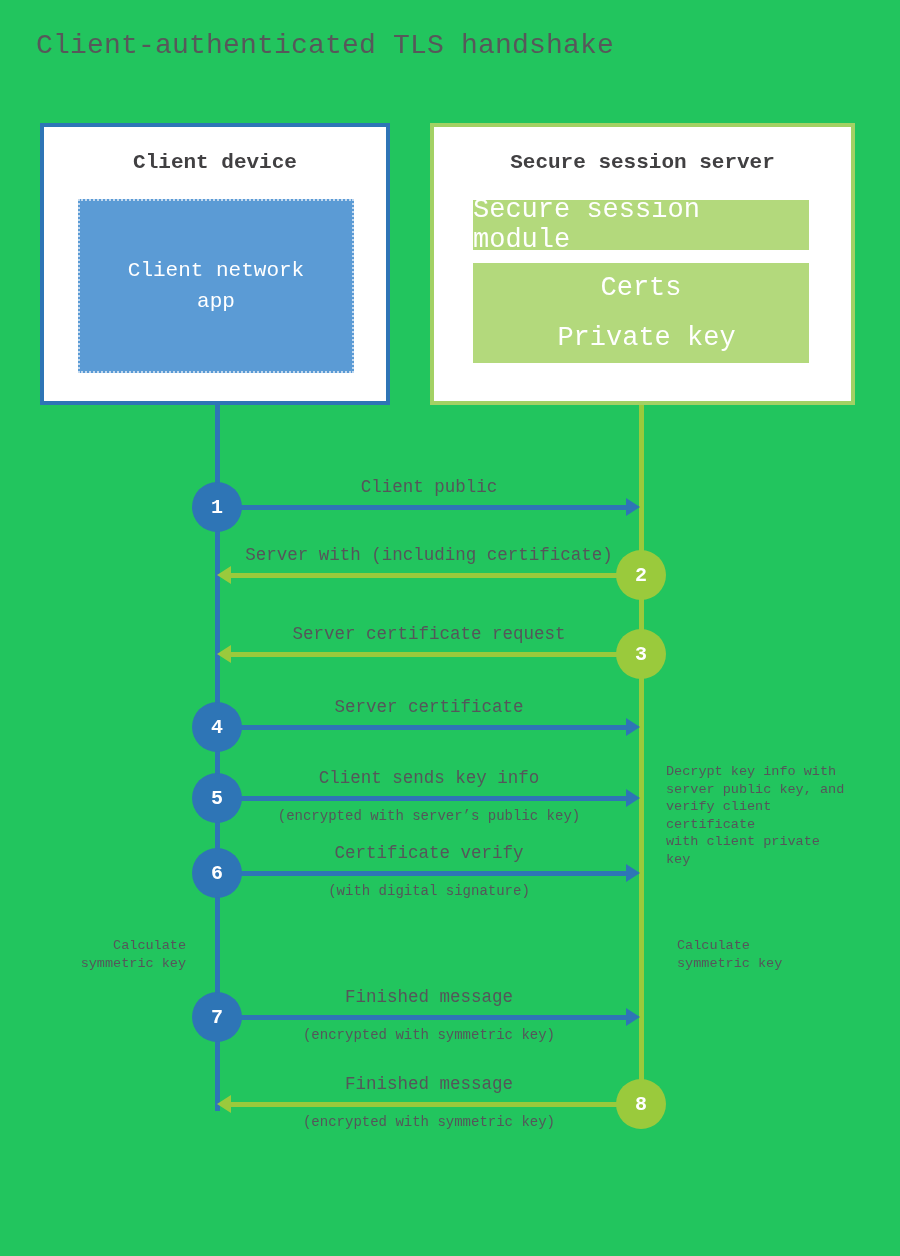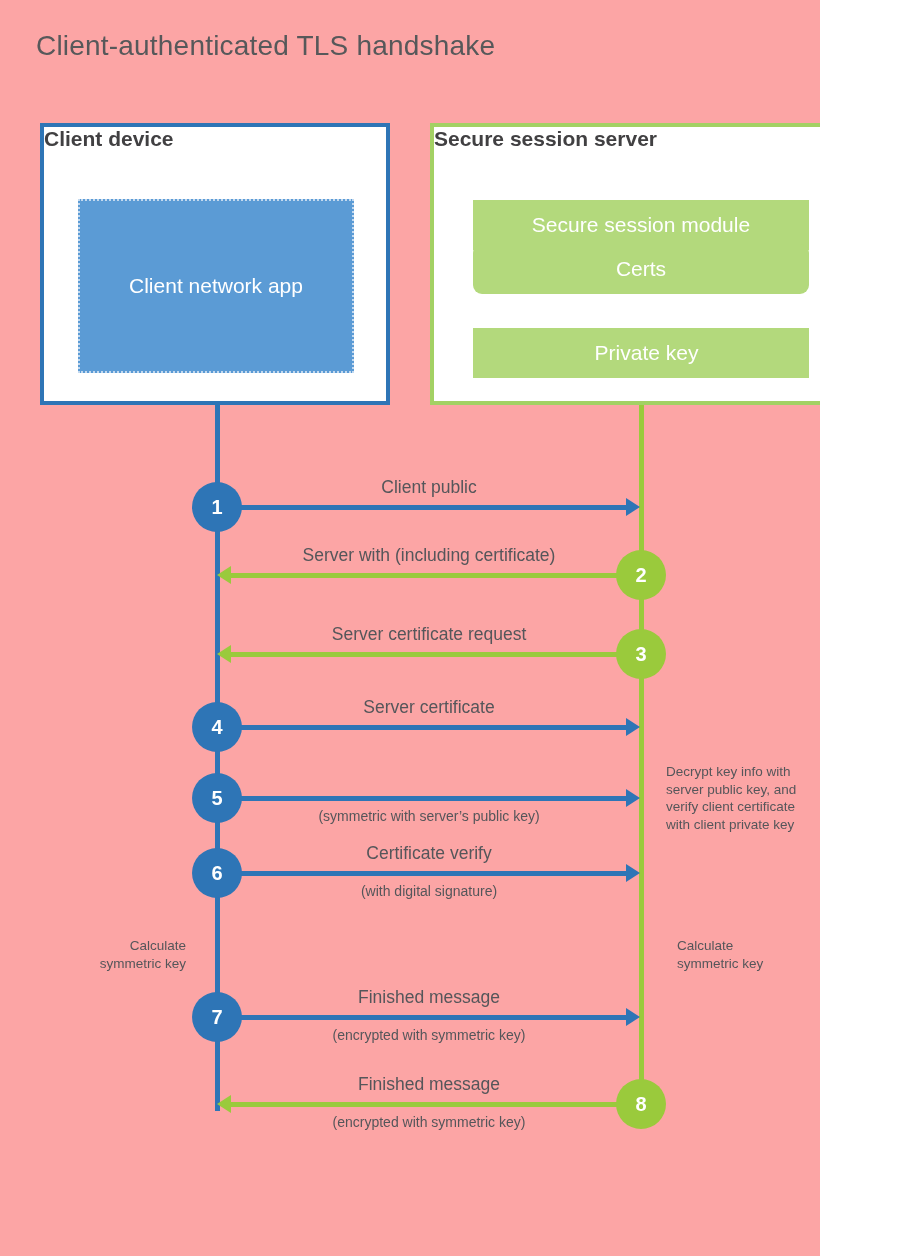--- a/index.html
+++ b/index.html
@@ -1,35 +1,35 @@
 <!DOCTYPE html>
 <html><head>
 <meta charset="utf-8">
 <style>
   * { margin:0; padding:0; box-sizing:border-box; }
   html,body { background:#ffffff; }
   body { font-family:"Liberation Sans", sans-serif; }
-  .canvas { position:relative; width:820px; height:1256px; background:#fca5a5; overflow:hidden; }
+  .canvas { position:relative; width:900px; height:1256px; background:#22c55e; overflow:hidden;font-family:Liberation Mono, monospace; }
   .abs { position:absolute; }
 
   .page-title { left:36px; top:30px; font-size:28px; font-weight:300; color:#57585a; letter-spacing:.2px; }
 
   
   .actor-box { top:123px; height:282px; background:#fff; }
   .client-box { left:40px; width:350px; border:4px solid #2e75b6; }
   .server-box { left:430px; width:425px; border:4px solid #a3d164; }
-  .actor-title { width:100%; text-align:left; font-size:21px; font-weight:bold; color:#414042; }
+  .actor-title { width:100%; text-align:center; margin-top:24px; font-size:21px; font-weight:bold; color:#414042; }
 
   .app-box { left:78px; top:199px; width:276px; height:174px; background:#5b9bd5; border:2px dotted #c3d9ef;
              display:flex; align-items:center; justify-content:center; }
   .app-box .txt { width:180px; text-align:center; color:#fff; font-size:21px; line-height:1.5; }
 
   .bar { left:473px; width:336px; height:50px; background:#b3d97c; display:flex; align-items:center; justify-content:center;
-         color:#fff; font-size:21px; }
-  .bar1 { top:200px; } .bar2 { top:244px;border-radius:9px; } .bar3 { top:328px;padding-left:11px; }
+         color:#fff; font-size:27px; }
+  .bar1 { top:200px; } .bar2 { top:263px; } .bar3 { top:313px;padding-left:11px; }
 
   
   .vline { width:5px; }
   .vline.blue { left:215px; top:405px; height:706px; background:#2e75b6; }
   .vline.green { left:639px; top:405px; height:700px; background:#9aca3c; }
 
   
   .circle { width:50px; height:50px; border-radius:50%; display:flex; align-items:center; justify-content:center;
             color:#fff; font-size:20px; font-weight:bold; }
   .circle.blue { background:#2e75b6; left:192px; }
@@ -100,24 +100,25 @@
   <div class="abs msg y3">Server certificate request</div>
   <div class="abs hline green y3"></div>
   <div class="abs head left y3"></div>
   <div class="abs circle green y3">3</div>
 
   <div class="abs msg y4">Server certificate</div>
   <div class="abs hline blue y4"></div>
   <div class="abs head right y4"></div>
   <div class="abs circle blue y4">4</div>
 
+  <div class="abs msg y5">Client sends key info</div>
   <div class="abs hline blue y5"></div>
   <div class="abs head right y5"></div>
   <div class="abs circle blue y5">5</div>
-  <div class="abs sub y5">(symmetric with server’s public key)</div>
+  <div class="abs sub y5">(encrypted with server’s public key)</div>
 
   <div class="abs msg y6">Certificate verify</div>
   <div class="abs hline blue y6"></div>
   <div class="abs head right y6"></div>
   <div class="abs circle blue y6">6</div>
   <div class="abs sub y6">(with digital signature)</div>
 
   <div class="abs msg y7">Finished message</div>
   <div class="abs hline blue y7"></div>
   <div class="abs head right y7"></div>

